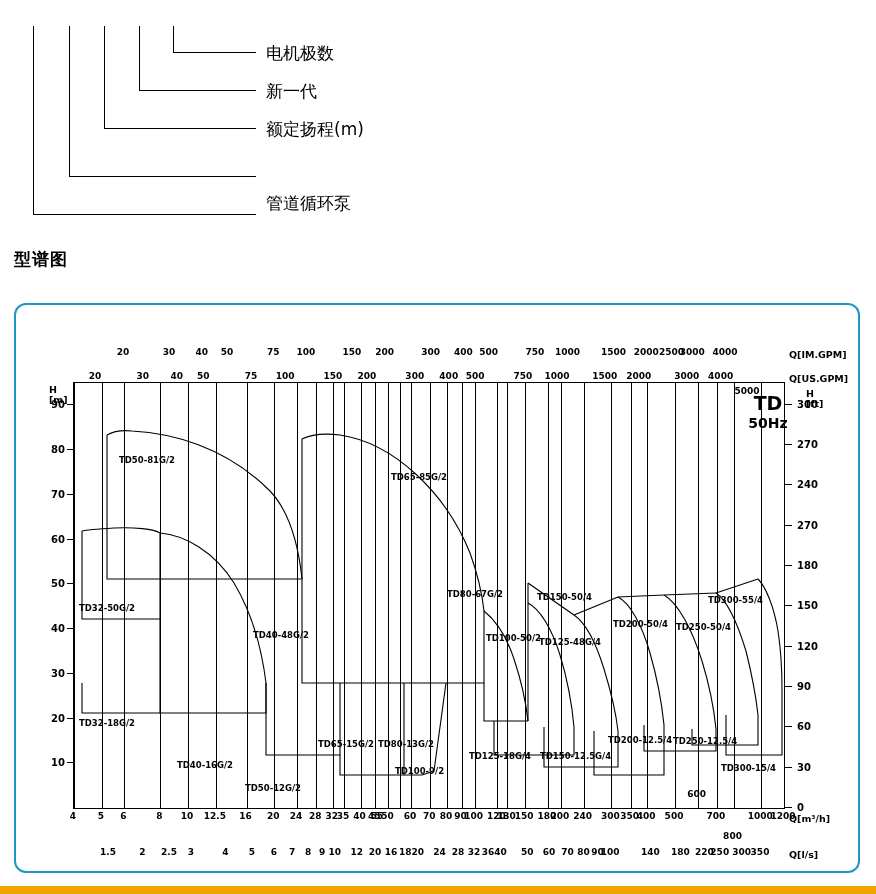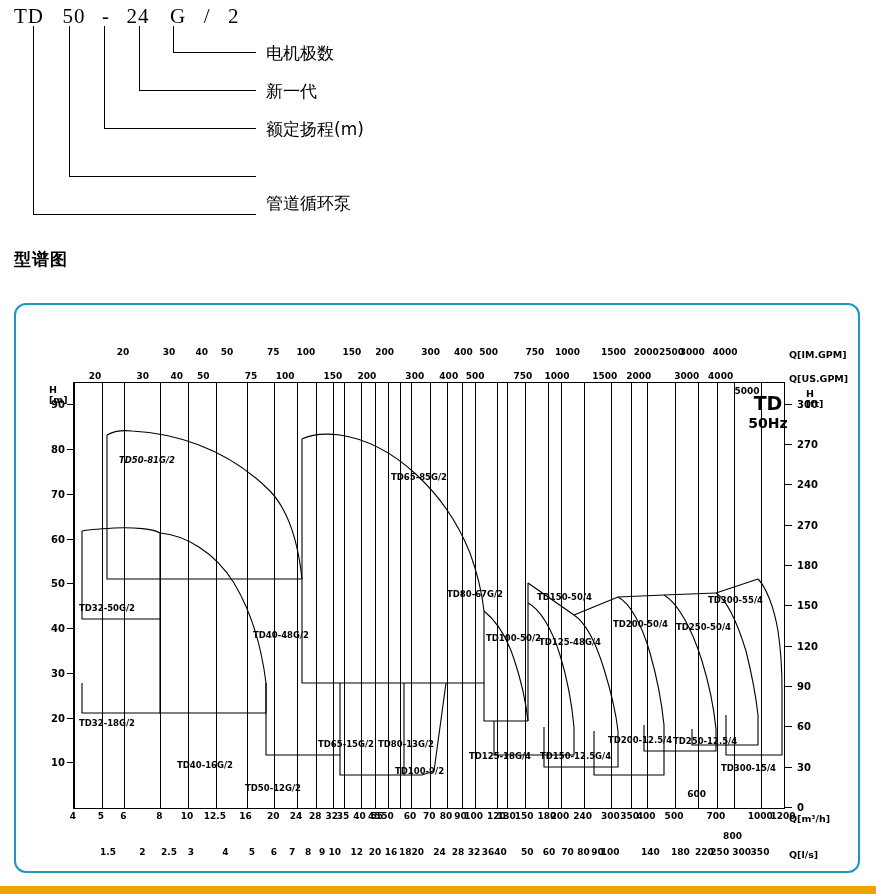--- a/index.html
+++ b/index.html
@@ -54,35 +54,20 @@
   .curve-label{position:absolute;font-family:"DejaVu Sans",sans-serif;font-weight:bold;font-size:8.5px;white-space:nowrap;color:#000;}
   #brand{position:absolute;font-family:"DejaVu Sans",sans-serif;font-weight:bold;text-align:center;line-height:1.15;}
   #brand .b1{font-size:19px;}
   #brand .b2{font-size:14px;}
   .tickmark{position:absolute;background:#000;}
 </style>
 </head>
 <body>
 
 <div id="naming">
-  <div class="code-line">
-    <span>TD</span>
-    <span style="width:6px"></span>
-    <span>50</span>
-    <span style="width:4px"></span>
-    <span>-</span>
-    <span style="width:4px"></span>
-    <span>24</span>
-    <span style="width:8px"></span>
-    <span>G</span>
-    <span style="width:5px"></span>
-    <span>/</span>
-    <span style="width:5px"></span>
-    <span>2</span>
-  </div>
 
   <div class="leader v" style="left:173px;top:26px;height:26px;"></div>
   <div class="leader h" style="left:173px;top:52px;width:83px;"></div>
 
   <div class="leader v" style="left:139px;top:26px;height:64px;"></div>
   <div class="leader h" style="left:139px;top:90px;width:117px;"></div>
 
   <div class="leader v" style="left:104px;top:26px;height:102px;"></div>
   <div class="leader h" style="left:104px;top:128px;width:152px;"></div>
 
@@ -311,21 +296,21 @@
         <path d="M684,196 C692,204 700,224 704,248 C707,268 708,290 708,306 L708,372 L652,372 L652,332"></path>
 
         <path d="M454,200 L500,232"></path>
         <path d="M500,232 L544,214"></path>
         <path d="M544,214 L590,212"></path>
         <path d="M590,212 L642,210"></path>
         <path d="M642,210 L684,196"></path>
       </g>
     </svg>
     <div id="curve-labels">
-        <div class="curve-label" style="left: 45px; top: 72px; font-style: italic;">TD50-81G/2</div>
+        <div class="curve-label" style="left: 45px; top: 72px;">TD50-81G/2</div>
         <div class="curve-label" style="left: 317px; top: 89px;">TD65-85G/2</div>
         <div class="curve-label" style="left: 5px; top: 220px;">TD32-50G/2</div>
         <div class="curve-label" style="left: 179px; top: 247px;">TD40-48G/2</div>
         <div class="curve-label" style="left: 373px; top: 206px;">TD80-67G/2</div>
         <div class="curve-label" style="left: 463px; top: 209px;">TD150-50/4</div>
         <div class="curve-label" style="left: 634px; top: 212px;">TD300-55/4</div>
         <div class="curve-label" style="left: 539px; top: 236px;">TD200-50/4</div>
         <div class="curve-label" style="left: 602px; top: 239px;">TD250-50/4</div>
         <div class="curve-label" style="left: 412px; top: 250px;">TD100-50/2</div>
         <div class="curve-label" style="left: 465px; top: 254px;">TD125-48G/4</div>

